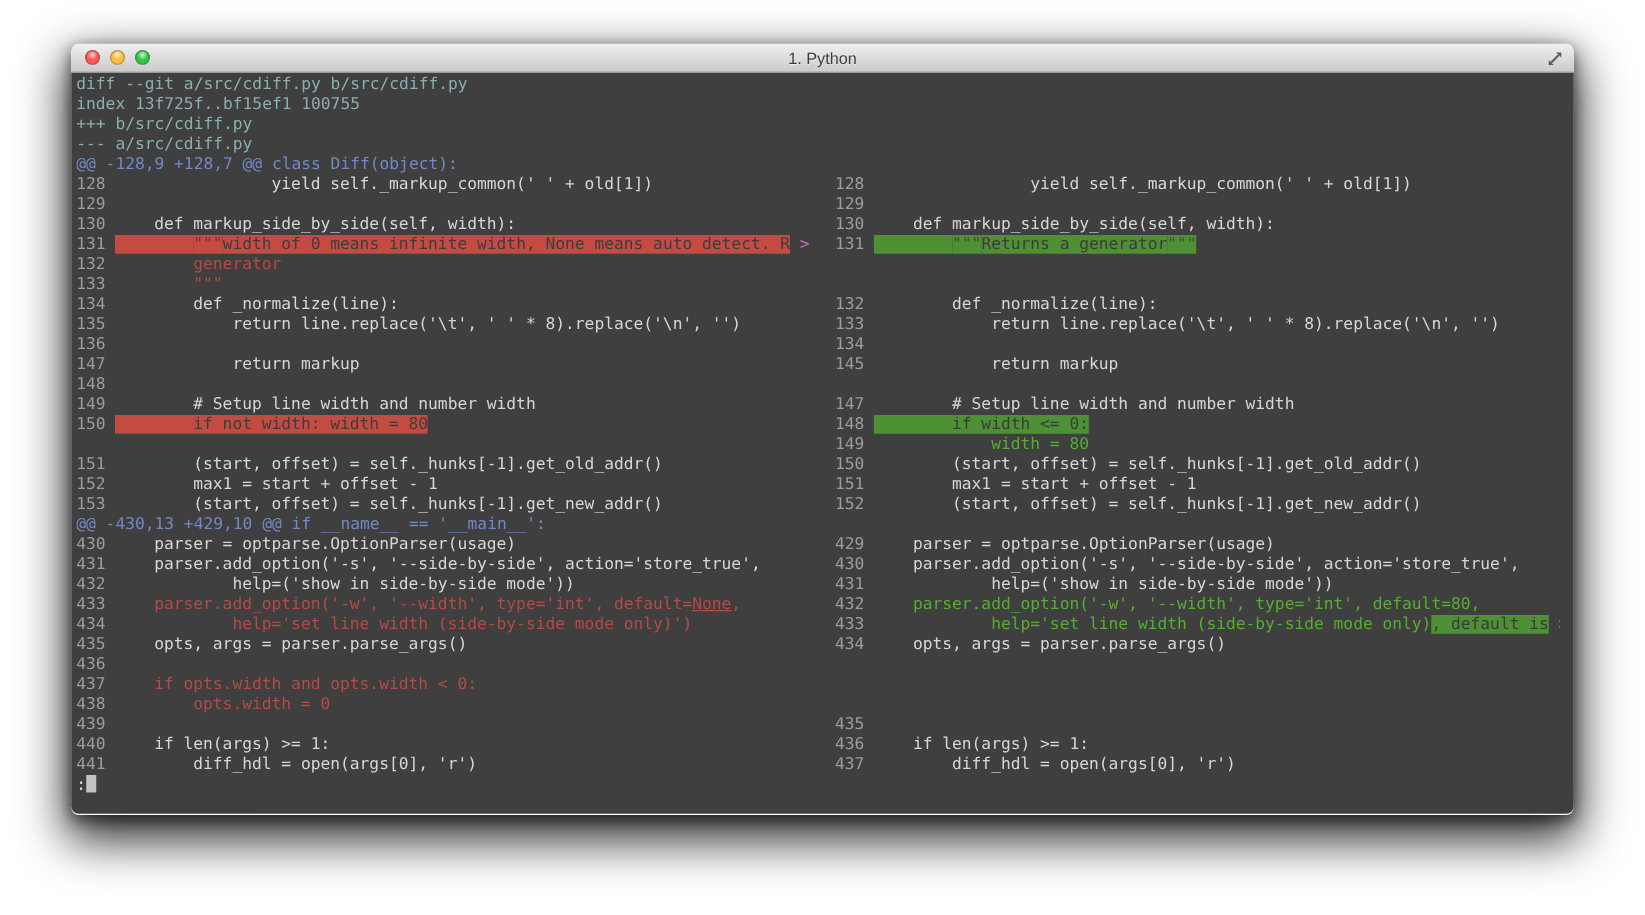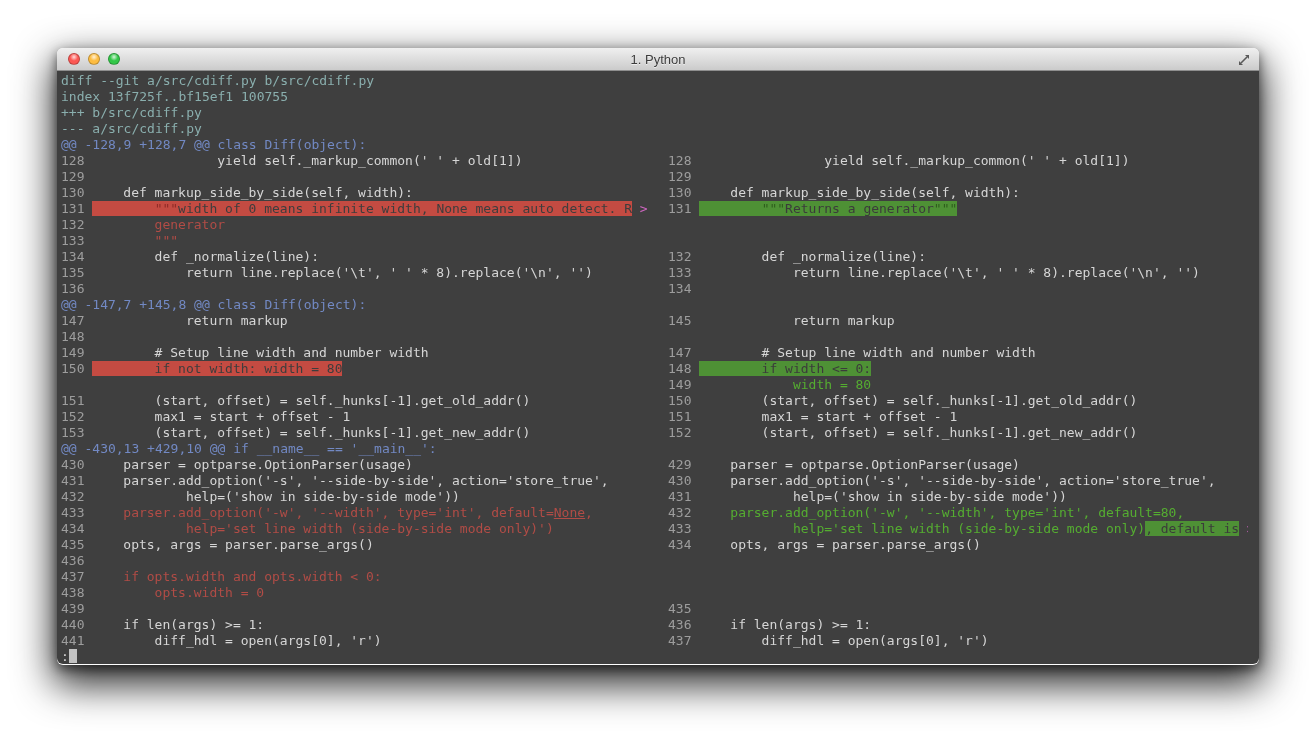--- a/index.html
+++ b/index.html
@@ -1,19 +1,19 @@
 <!DOCTYPE html>
 <html style="--terminal-bg: #3f3f3f; --text: #d6d6d6; --line-number: #9d9d9d; --meta: #8aafae; --hunk: #7289c4; --removed-text: #b14c46; --removed-bg: #c44b42; --removed-bg-text: #3d3d3d; --removed-bg-quote: #8f2b26; --added-text: #55ad31; --added-bg: #4e9135; --added-bg-text: #3b3b3b; --added-bg-quote: #2e5d1d; --wrap-marker: #cf66c1; --cursor: #c2c2c2; --titlebar-top: #f0f0f0; --titlebar-bottom: #cbcbcb; --title-text: #3d3d3d; --traffic-red: #fc5753; --traffic-yellow: #fdbc40; --traffic-green: #33c748;"><head>
 <meta charset="utf-8">
 <style>
   * { margin:0; padding:0; box-sizing:border-box; }
   html,body { width:1316px; height:732px; background:#ffffff; overflow:hidden;
               font-family:"Liberation Sans", sans-serif; }
 
-  .window { position:absolute; left:57px; top:48px; width:1202px; height:617px;
+  .window { position:absolute; left:57px; top:35px; width:1202px; height:617px;
             border-radius:6px;
             box-shadow:0 16px 38px 4px rgba(0,0,0,0.82), 0 4px 12px rgba(0,0,0,0.55); }
 
   .titlebar { position:relative; height:23px;
               background:linear-gradient(var(--titlebar-top), var(--titlebar-bottom));
               border-bottom:1px solid #8e8e8e; border-radius:6px 6px 0 0; }
   .title { text-align:center; line-height:23px; font-size:13px; color:var(--title-text);
            text-shadow:0 1px 0 rgba(255,255,255,0.6); }
   .lights { position:absolute; left:11px; top:5px; display:flex; gap:8px; }
   .light { width:12px; height:12px; border-radius:50%; border:1px solid rgba(0,0,0,0.25);
@@ -79,21 +79,20 @@
       <div class="row hunk">@@ -128,9 +128,7 @@ class Diff(object):</div>
       <div class="row pair"><span class="cell l"><span class="num">128</span><span class="code"><span class="st-n">                yield self._markup_common(' ' + old[1])</span></span></span><span class="cell r"><span class="num">128</span><span class="code"><span class="st-n">                yield self._markup_common(' ' + old[1])</span></span></span></div>
       <div class="row pair"><span class="cell l"><span class="num">129</span><span class="code"></span></span><span class="cell r"><span class="num">129</span><span class="code"></span></span></div>
       <div class="row pair"><span class="cell l"><span class="num">130</span><span class="code"><span class="st-n">    def markup_side_by_side(self, width):</span></span></span><span class="cell r"><span class="num">130</span><span class="code"><span class="st-n">    def markup_side_by_side(self, width):</span></span></span></div>
       <div class="row pair"><span class="cell l"><span class="num">131</span><span class="code"><span class="st-D">        </span><span class="st-Dq">"""</span><span class="st-D">width of 0 means infinite width, None means auto detect. R</span></span><span class="wrapmark">&gt;</span></span><span class="cell r"><span class="num">131</span><span class="code"><span class="st-A">        </span><span class="st-Aq">"""</span><span class="st-A">Returns a generator</span><span class="st-Aq">"""</span></span></span></div>
       <div class="row pair"><span class="cell l"><span class="num">132</span><span class="code"><span class="st-d">        generator</span></span></span><span class="cell r"><span class="num"></span><span class="code"></span></span></div>
       <div class="row pair"><span class="cell l"><span class="num">133</span><span class="code"><span class="st-d">        """</span></span></span><span class="cell r"><span class="num"></span><span class="code"></span></span></div>
       <div class="row pair"><span class="cell l"><span class="num">134</span><span class="code"><span class="st-n">        def _normalize(line):</span></span></span><span class="cell r"><span class="num">132</span><span class="code"><span class="st-n">        def _normalize(line):</span></span></span></div>
       <div class="row pair"><span class="cell l"><span class="num">135</span><span class="code"><span class="st-n">            return line.replace('\t', ' ' * 8).replace('\n', '')</span></span></span><span class="cell r"><span class="num">133</span><span class="code"><span class="st-n">            return line.replace('\t', ' ' * 8).replace('\n', '')</span></span></span></div>
       <div class="row pair"><span class="cell l"><span class="num">136</span><span class="code"></span></span><span class="cell r"><span class="num">134</span><span class="code"></span></span></div>
-      <div class="row hunk">@@ -147,7 +145,8 @@ class Diff(object):</div>
       <div class="row pair"><span class="cell l"><span class="num">147</span><span class="code"><span class="st-n">            return markup</span></span></span><span class="cell r"><span class="num">145</span><span class="code"><span class="st-n">            return markup</span></span></span></div>
       <div class="row pair"><span class="cell l"><span class="num">148</span><span class="code"></span></span></div>
       <div class="row pair"><span class="cell l"><span class="num">149</span><span class="code"><span class="st-n">        # Setup line width and number width</span></span></span><span class="cell r"><span class="num">147</span><span class="code"><span class="st-n">        # Setup line width and number width</span></span></span></div>
       <div class="row pair"><span class="cell l"><span class="num">150</span><span class="code"><span class="st-D">        if not width: width = 80</span></span></span><span class="cell r"><span class="num">148</span><span class="code"><span class="st-A">        if width &lt;= 0:</span></span></span></div>
       <div class="row pair"><span class="cell l"><span class="num"></span><span class="code"></span></span><span class="cell r"><span class="num">149</span><span class="code"><span class="st-a">            width = 80</span></span></span></div>
       <div class="row pair"><span class="cell l"><span class="num">151</span><span class="code"><span class="st-n">        (start, offset) = self._hunks[-1].get_old_addr()</span></span></span><span class="cell r"><span class="num">150</span><span class="code"><span class="st-n">        (start, offset) = self._hunks[-1].get_old_addr()</span></span></span></div>
       <div class="row pair"><span class="cell l"><span class="num">152</span><span class="code"><span class="st-n">        max1 = start + offset - 1</span></span></span><span class="cell r"><span class="num">151</span><span class="code"><span class="st-n">        max1 = start + offset - 1</span></span></span></div>
       <div class="row pair"><span class="cell l"><span class="num">153</span><span class="code"><span class="st-n">        (start, offset) = self._hunks[-1].get_new_addr()</span></span></span><span class="cell r"><span class="num">152</span><span class="code"><span class="st-n">        (start, offset) = self._hunks[-1].get_new_addr()</span></span></span></div>
       <div class="row hunk">@@ -430,13 +429,10 @@ if __name__ == '__main__':</div>
       <div class="row pair"><span class="cell l"><span class="num">430</span><span class="code"><span class="st-n">    parser = optparse.OptionParser(usage)</span></span></span><span class="cell r"><span class="num">429</span><span class="code"><span class="st-n">    parser = optparse.OptionParser(usage)</span></span></span></div>

